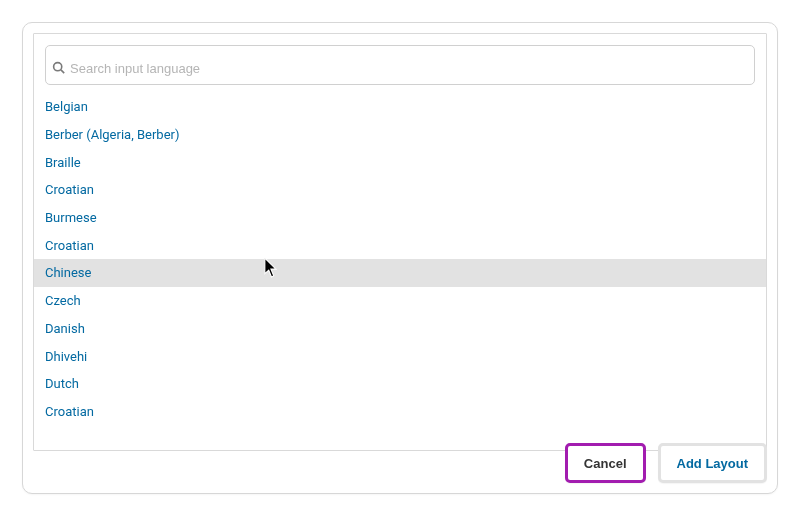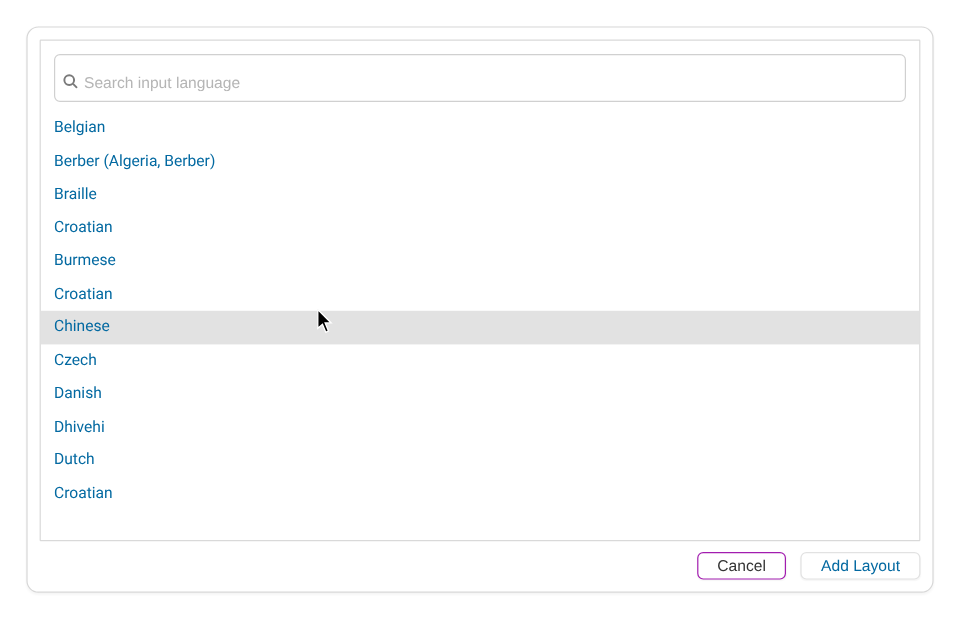--- a/index.html
+++ b/index.html
@@ -90,32 +90,33 @@
       background: #e2e2e2;
     }
     .button-bar {
       position: absolute;
       bottom: 10px;
       right: 10px;
       display: flex;
       gap: 12px;
     }
     .btn {
-      height: 23px;
+      height: 40px;
       padding: 0 16px;
-      border: 1px solid #a21caf;
+      border: 3px solid #a21caf;
       border-radius: 5px;
       background: #ffffff;
       font-size: 13px;
       color: #333;
       box-shadow: 0 1px 1px rgba(0,0,0,0.04);
       cursor: default;
       display: flex;
       align-items: center;
       justify-content: center;
+      font-weight: bold;
     }
     .btn.disabled {
       color: #0369a1;
       border-color: #e2e2e2;
     }
     .cursor {
       position: absolute;
       top: 258px;
       left: 264px;
       width: 15px;

